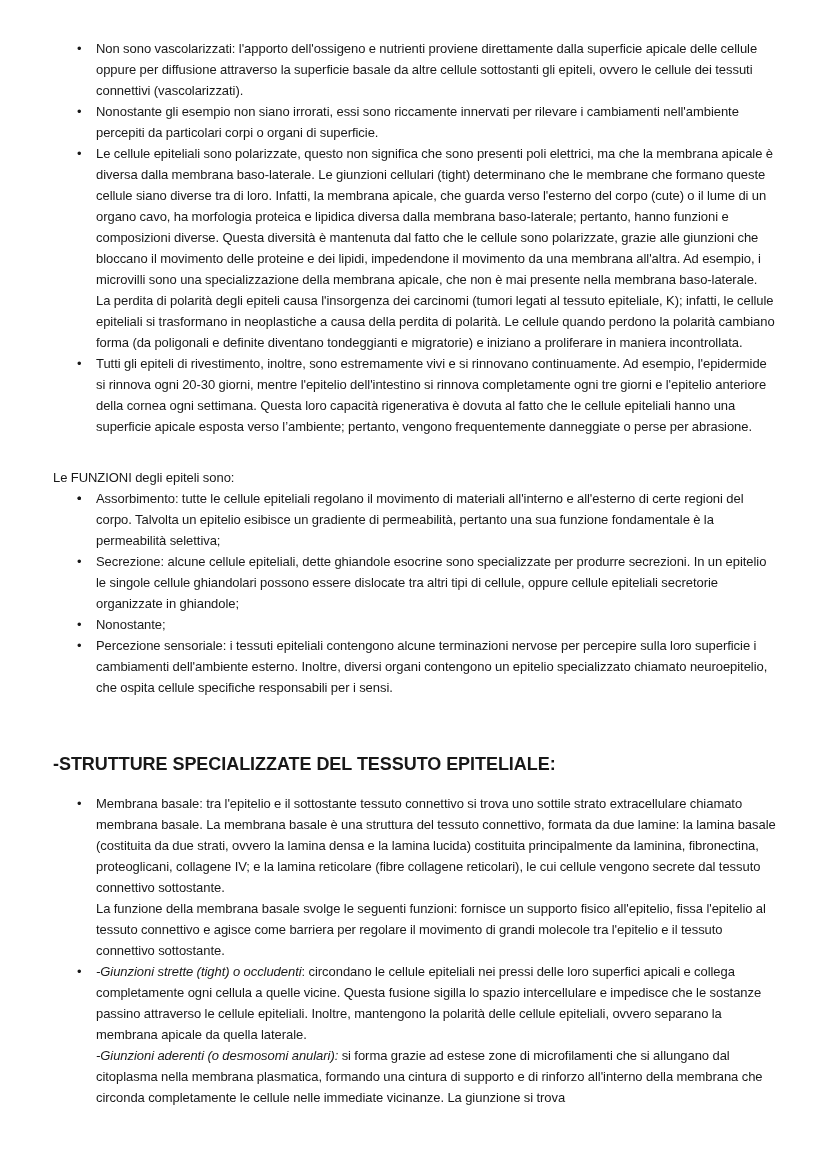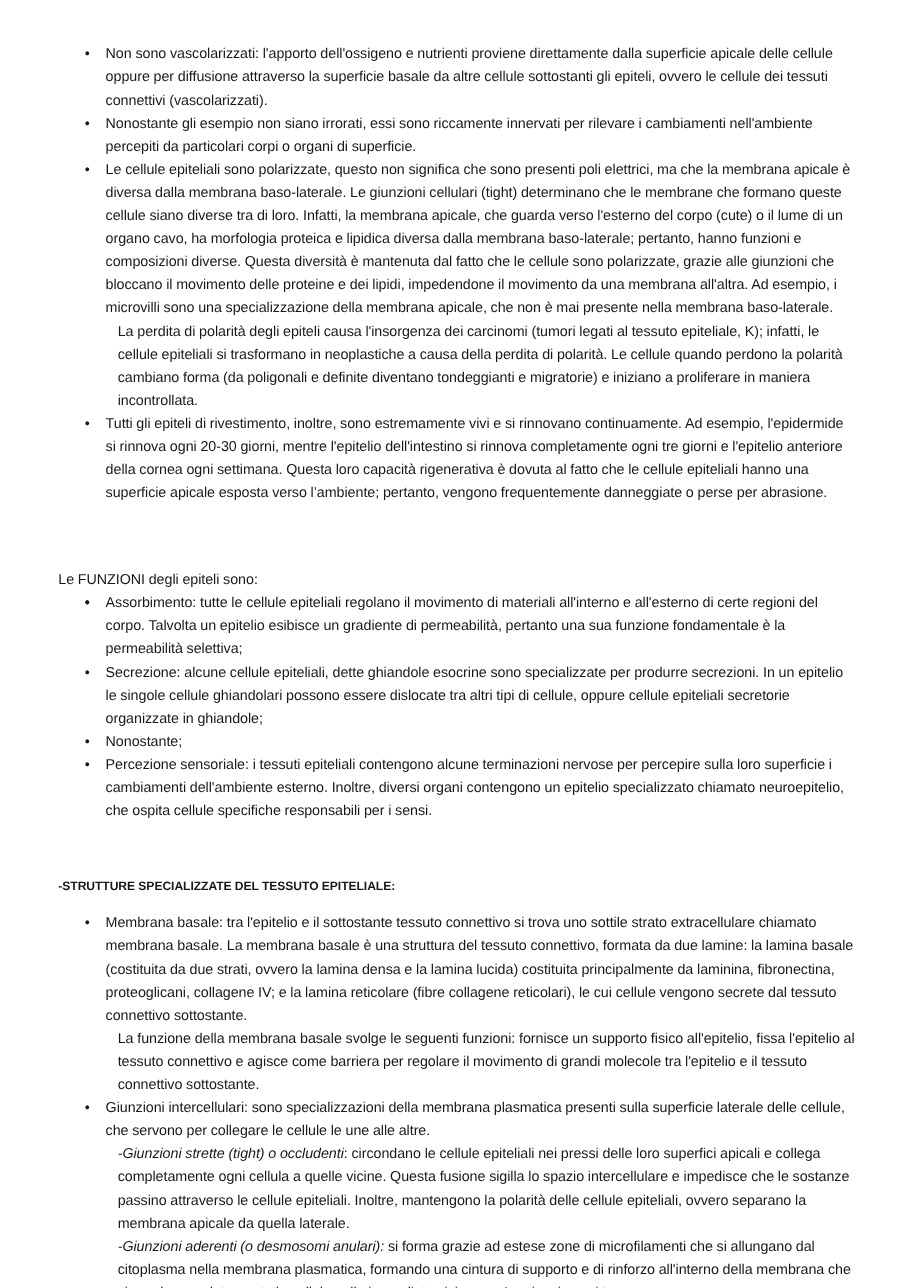--- a/index.html
+++ b/index.html
@@ -29,25 +29,24 @@
     font-size: 13.0px;
     line-height: 21.0px;
     text-align: left;
     margin: 0;
     letter-spacing: -0.05px;
     word-spacing: -0.15px;
   }
   
   .flush {
     margin-left: 0px;
-    margin-top: 28px;
   }
   
   .indent {
-    margin-left: 54px;
+    margin-left: 43px;
   }
   
   ul.blist {
     list-style: none;
     margin: 0;
     padding: 0;
   }
   ul.blist > li {
     position: relative;
     margin: 0;
@@ -63,21 +62,21 @@
     top: 0;
     width: 10px;
     font-size: 13.0px;
     line-height: 21.0px;
     color: #181818;
   }
   b, .b { font-weight: normal; }
   i, .i { }
   .head {
     font-weight: bold;
-    font-size: 11px;
+    font-size: 18px;
     line-height: 21.0px;
     letter-spacing: -0.05px;
   }
   .gap-xl { height: 30px; }
   .gap-sm { height: 8px; }
 </style>
 </head>
 <body>
 
 <div class="page">
@@ -143,21 +142,20 @@
         <span class="bullet">•</span>
         <span class="para"><b>Membrana basale:</b><span> tra l'epitelio e il sottostante tessuto connettivo si trova uno sottile strato extracellulare chiamato membrana basale. La membrana basale è una struttura del tessuto connettivo, formata da due lamine: la lamina basale (costituita da due strati, ovvero la lamina densa e la lamina lucida) costituita principalmente da laminina, fibronectina, proteoglicani, collagene IV; e la lamina reticolare (fibre collagene reticolari), le cui cellule vengono secrete dal tessuto connettivo sottostante.</span></span>
       </li>
     </ul>
 
     <p class="para indent">La funzione della membrana basale svolge le seguenti funzioni: fornisce un supporto fisico all'epitelio, fissa l'epitelio al tessuto connettivo e agisce come barriera per regolare il movimento di grandi molecole tra l'epitelio e il tessuto connettivo sottostante.</p>
 
     <ul class="blist">
       <li>
         <span class="bullet">•</span>
-        <span class="para"><b>Giunzioni intercellulari:</b><span> sono specializzazioni della membrana plasmatica presenti sulla superficie laterale delle cellule, che servono per collegare le cellule le une alle altre.</span></span>
       </li>
     </ul>
 
     <p class="para indent"><i>-Giunzioni strette (tight) o occludenti</i><span>: circondano le cellule epiteliali nei pressi delle loro superfici apicali e collega completamente ogni cellula a quelle vicine. Questa fusione sigilla lo spazio intercellulare e impedisce che le sostanze passino attraverso le cellule epiteliali. Inoltre, mantengono la polarità delle cellule epiteliali, ovvero separano la membrana apicale da quella laterale.</span></p>
 
     <p class="para indent"><i>-Giunzioni aderenti (o desmosomi anulari):</i><span> si forma grazie ad estese zone di microfilamenti che si allungano dal citoplasma nella membrana plasmatica, formando una cintura di supporto e di rinforzo all'interno della membrana che circonda completamente le cellule nelle immediate vicinanze. La giunzione si trova</span></p>
 
   </div>
 </div>
 

